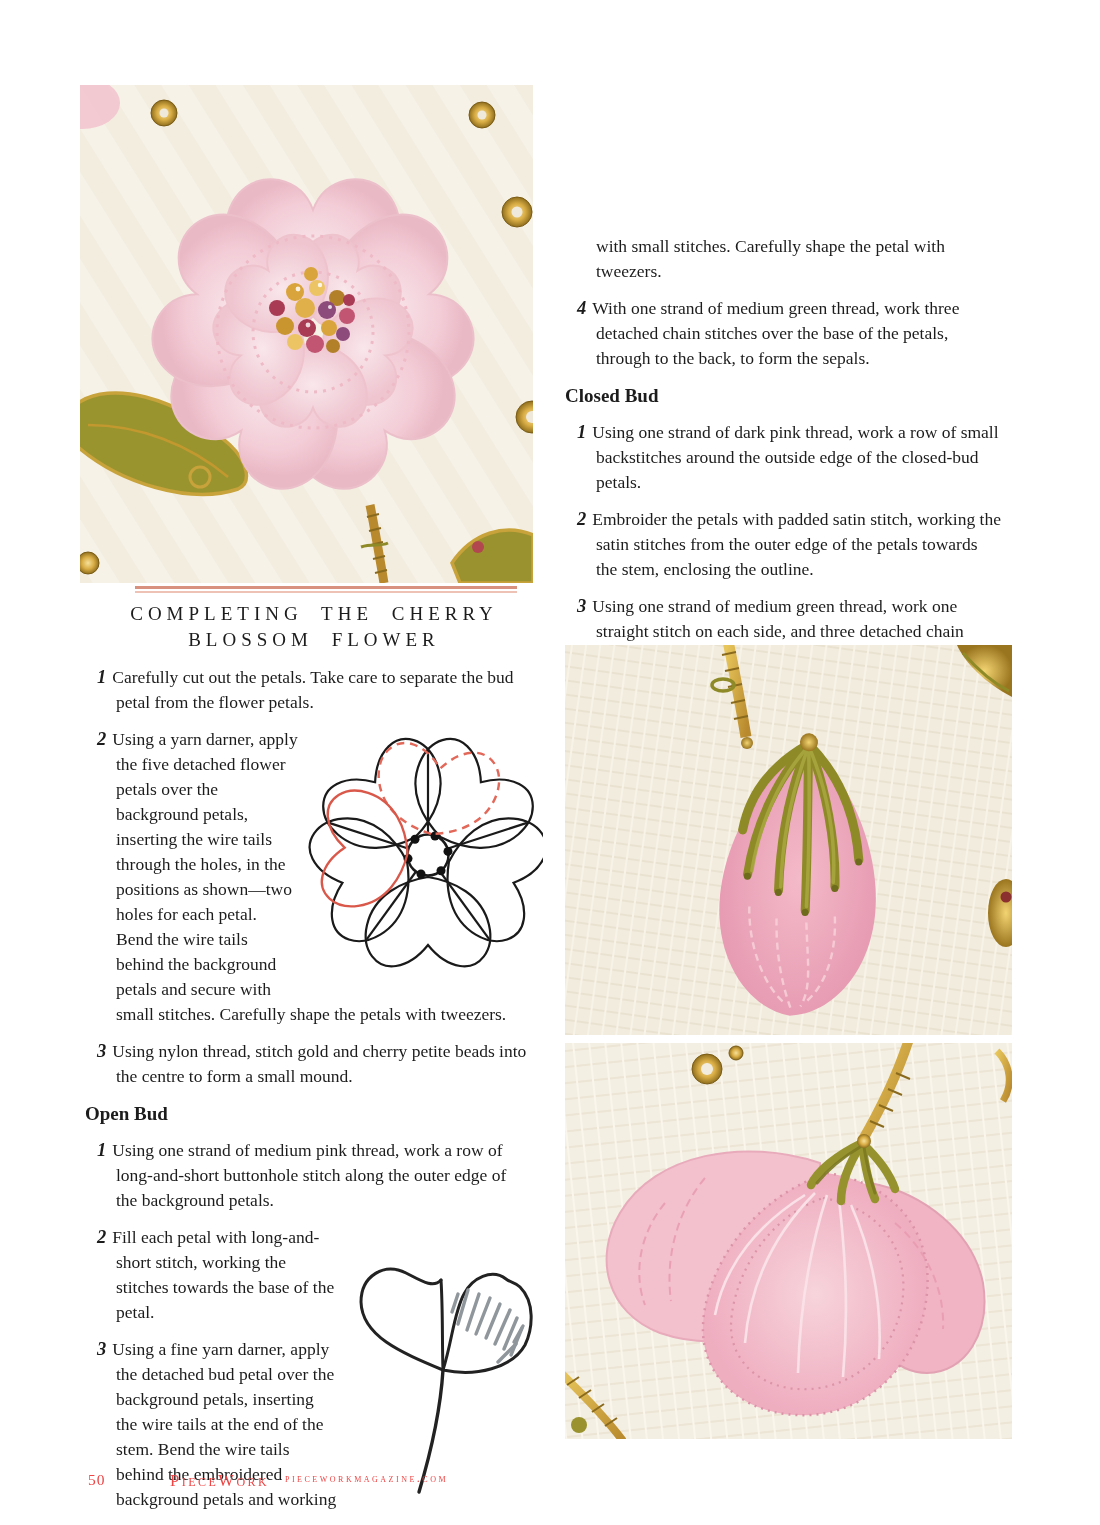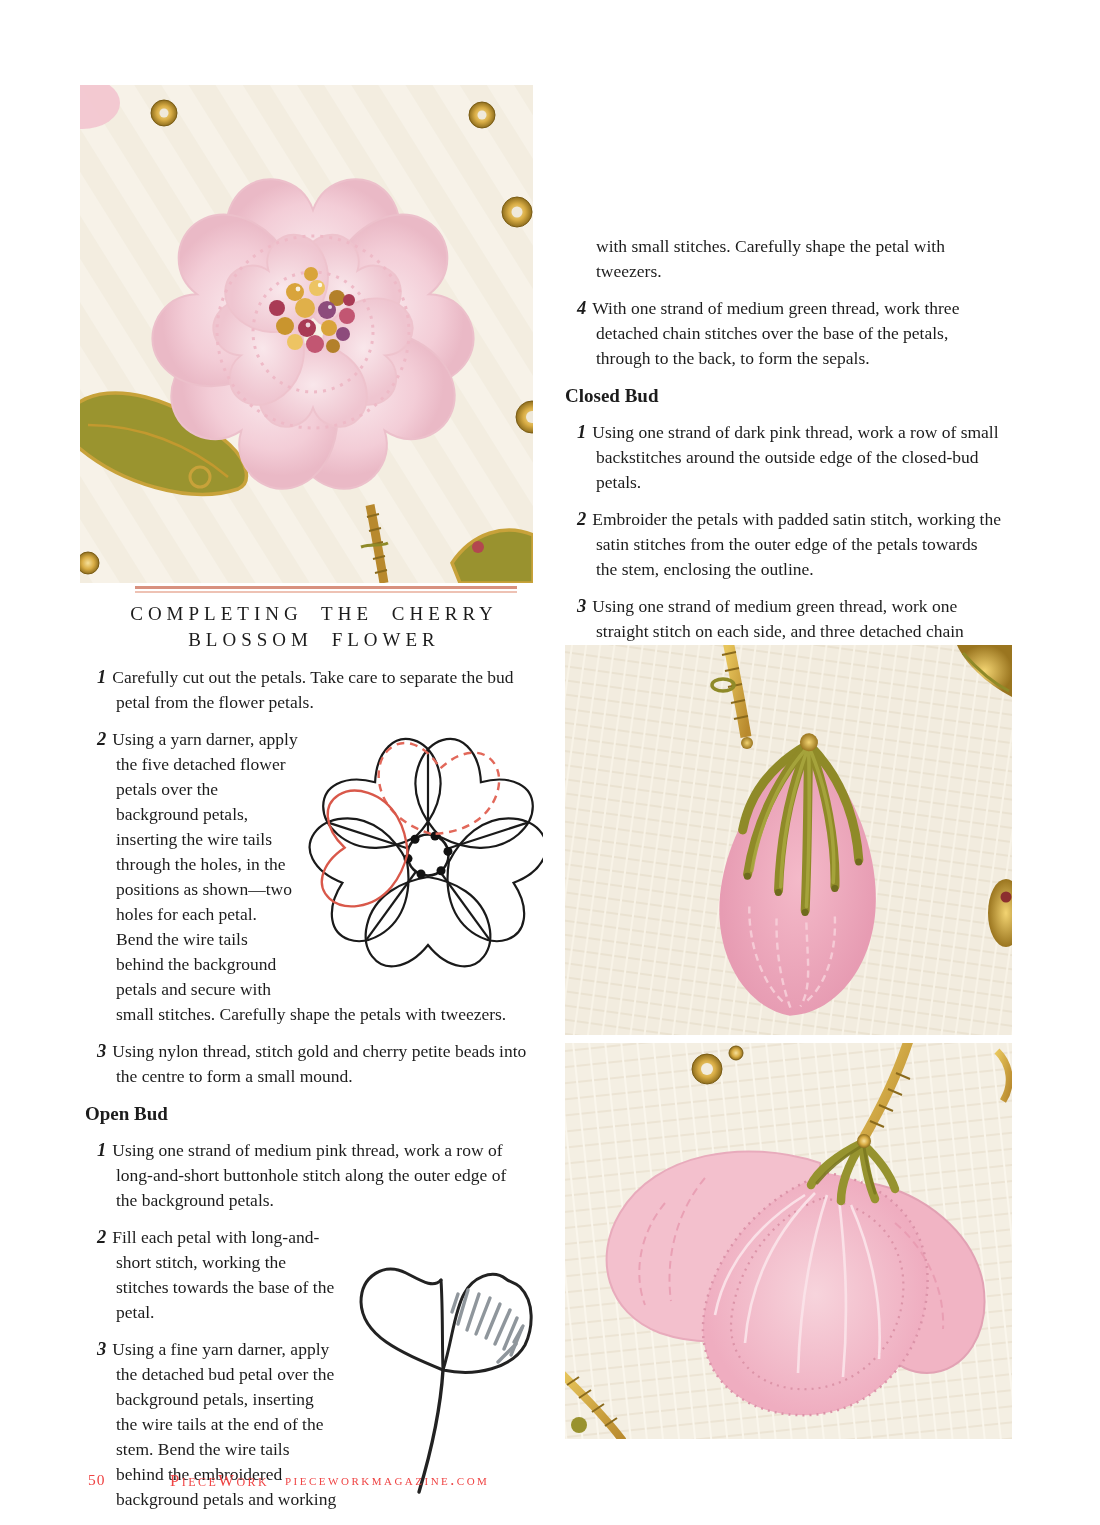--- a/index.html
+++ b/index.html
@@ -19,21 +19,21 @@
              letter-spacing:5px;word-spacing:9px;line-height:26px;}
   .rule{margin:0 26px 8px 50px;}
   .rule .r1{height:3px;background:#d8917f;}
   .rule .r2{height:1.5px;background:#eec2b4;margin-top:2px;}
   .diagram{float:right;}
   .diagram-flower{margin:2px 0 4px 10px;}
   .diagram-bud{margin:27px 0 0 10px;}
   .footer{position:absolute;top:1471px;left:0;width:1100px;height:30px;font-size:15.5px;color:#ef4444;}
   .footer .pgnum{position:absolute;left:88px;letter-spacing:1px;}
   .footer .brand{position:absolute;left:170px;font-variant:small-caps;letter-spacing:2.5px;font-size:16.5px;}
-  .footer .site{position:absolute;left:285px;font-variant:small-caps;letter-spacing:2.5px;font-size:16px;}
+  .footer .site{position:absolute;left:285px;font-variant:small-caps;letter-spacing:2.5px;font-size:12px;}
 </style>
 </head>
 <body>
 
 <div class="page">
 
   <figure class="photo" style="left:80px;top:85px;width:453px;height:498px;">
     <svg viewBox="0 0 453 498" preserveAspectRatio="none">
       <defs>
         <pattern id="p1stripes" width="46" height="46" patternUnits="userSpaceOnUse" patternTransform="rotate(-32)">

